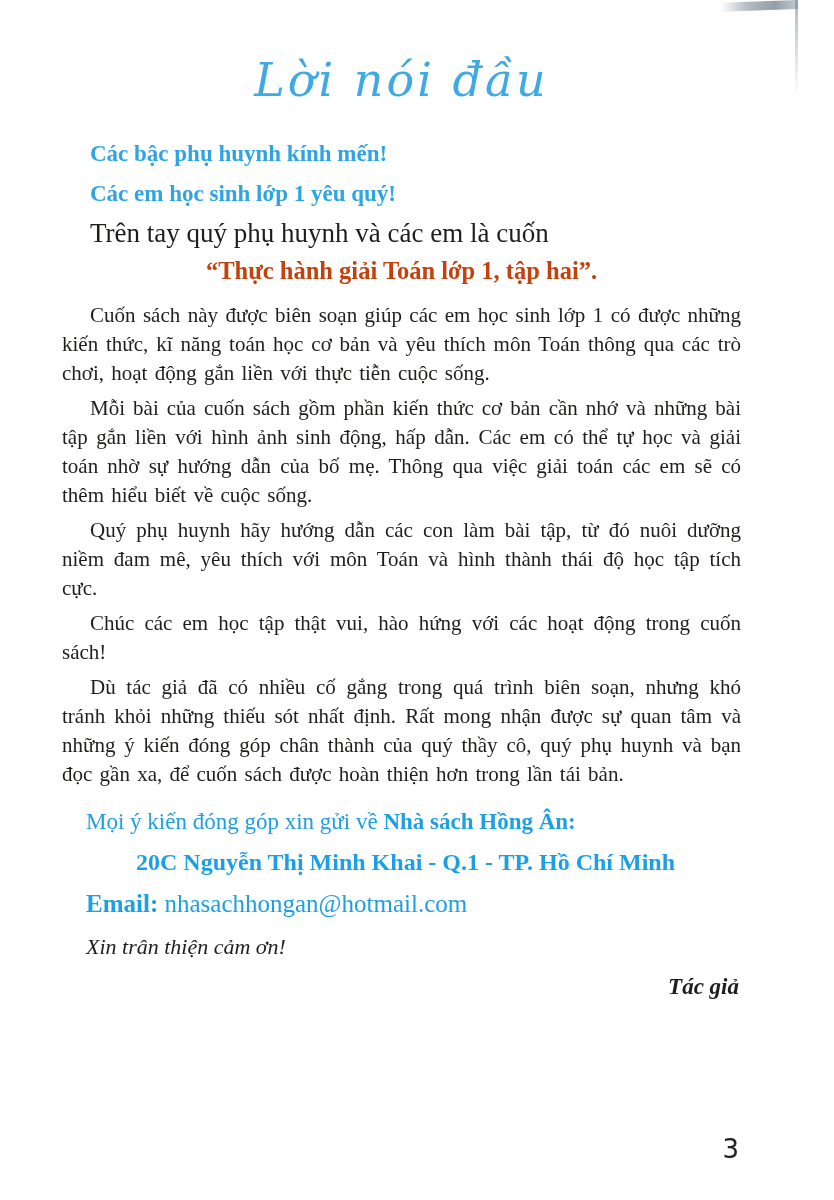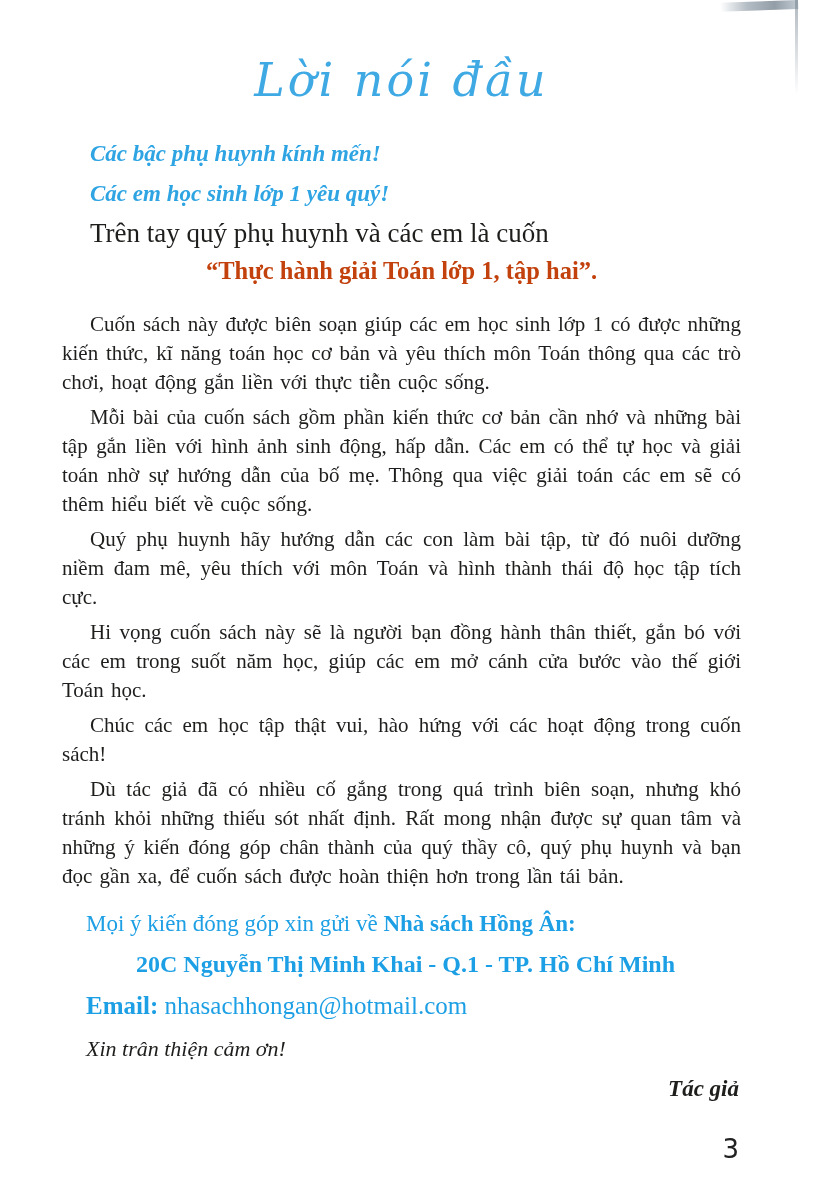--- a/index.html
+++ b/index.html
@@ -38,21 +38,20 @@
     font-family: "DejaVu Serif", serif;
     font-style: italic;
     font-weight: normal;
     font-size: 46px;
     line-height: 60px;
     letter-spacing: 3px;
     color: #3fa9e4;
   }
   .greetings { margin-top: 24px; }
   .greeting {
-    font-style: italic;
     font-weight: 600;
     font-size: 23px;
     line-height: 40px;
     color: #2ea4e3;
     padding-left: 28px;
   }
   .intro {
     font-size: 27px;
     line-height: 38px;
     padding-left: 28px;
@@ -65,21 +64,21 @@
     color: #c2410c;
   }
   .para {
     margin: 6px 0 0 0;
     font-size: 21px;
     line-height: 29px;
     text-align: justify;
     text-indent: 28px;
     word-spacing: 2px;
   }
-  .para:first-of-type { margin-top: 20px; }
+  .para:first-of-type { margin-top: 11px; }
   .contact { margin-top: 12px; color: #1c9fe4; }
   .contact-line {
     font-size: 23px;
     line-height: 41px;
     padding-left: 24px;
   }
   .contact-line .bold { font-weight: bold; }
   .address {
     font-weight: bold;
     font-size: 24px;
@@ -132,21 +131,20 @@
     <div class="greeting">Các em học sinh lớp 1 yêu quý!</div>
   </div>
 
   <div class="intro">Trên tay quý phụ huynh và các em là cuốn</div>
 
   <div class="book-title">“Thực hành giải Toán lớp 1, tập hai”.</div>
 
   <p class="para">Cuốn sách này được biên soạn giúp các em học sinh lớp 1 có được những kiến thức, kĩ năng toán học cơ bản và yêu thích môn Toán thông qua các trò chơi, hoạt động gắn liền với thực tiễn cuộc sống.</p>
   <p class="para">Mỗi bài của cuốn sách gồm phần kiến thức cơ bản cần nhớ và những bài tập gắn liền với hình ảnh sinh động, hấp dẫn. Các em có thể tự học và giải toán nhờ sự hướng dẫn của bố mẹ. Thông qua việc giải toán các em sẽ có thêm hiểu biết về cuộc sống.</p>
   <p class="para">Quý phụ huynh hãy hướng dẫn các con làm bài tập, từ đó nuôi dưỡng niềm đam mê, yêu thích với môn Toán và hình thành thái độ học tập tích cực.</p>
-  <p class="para">Hi vọng cuốn sách này sẽ là người bạn đồng hành thân thiết, gắn bó với các em trong suốt năm học, giúp các em mở cánh cửa bước vào thế giới Toán học.</p>
   <p class="para">Chúc các em học tập thật vui, hào hứng với các hoạt động trong cuốn sách!</p>
   <p class="para">Dù tác giả đã có nhiều cố gắng trong quá trình biên soạn, nhưng khó tránh khỏi những thiếu sót nhất định. Rất mong nhận được sự quan tâm và những ý kiến đóng góp chân thành của quý thầy cô, quý phụ huynh và bạn đọc gần xa, để cuốn sách được hoàn thiện hơn trong lần tái bản.</p>
 
   <div class="contact">
     <div class="contact-line">
       <span>Mọi ý kiến đóng góp xin gửi về </span><span class="bold">Nhà sách Hồng Ân:</span>
     </div>
     <div class="address">20C Nguyễn Thị Minh Khai - Q.1 - TP. Hồ Chí Minh</div>
     <div class="email-line">
       <span class="label">Email: </span><span>nhasachhongan@hotmail.com</span>

